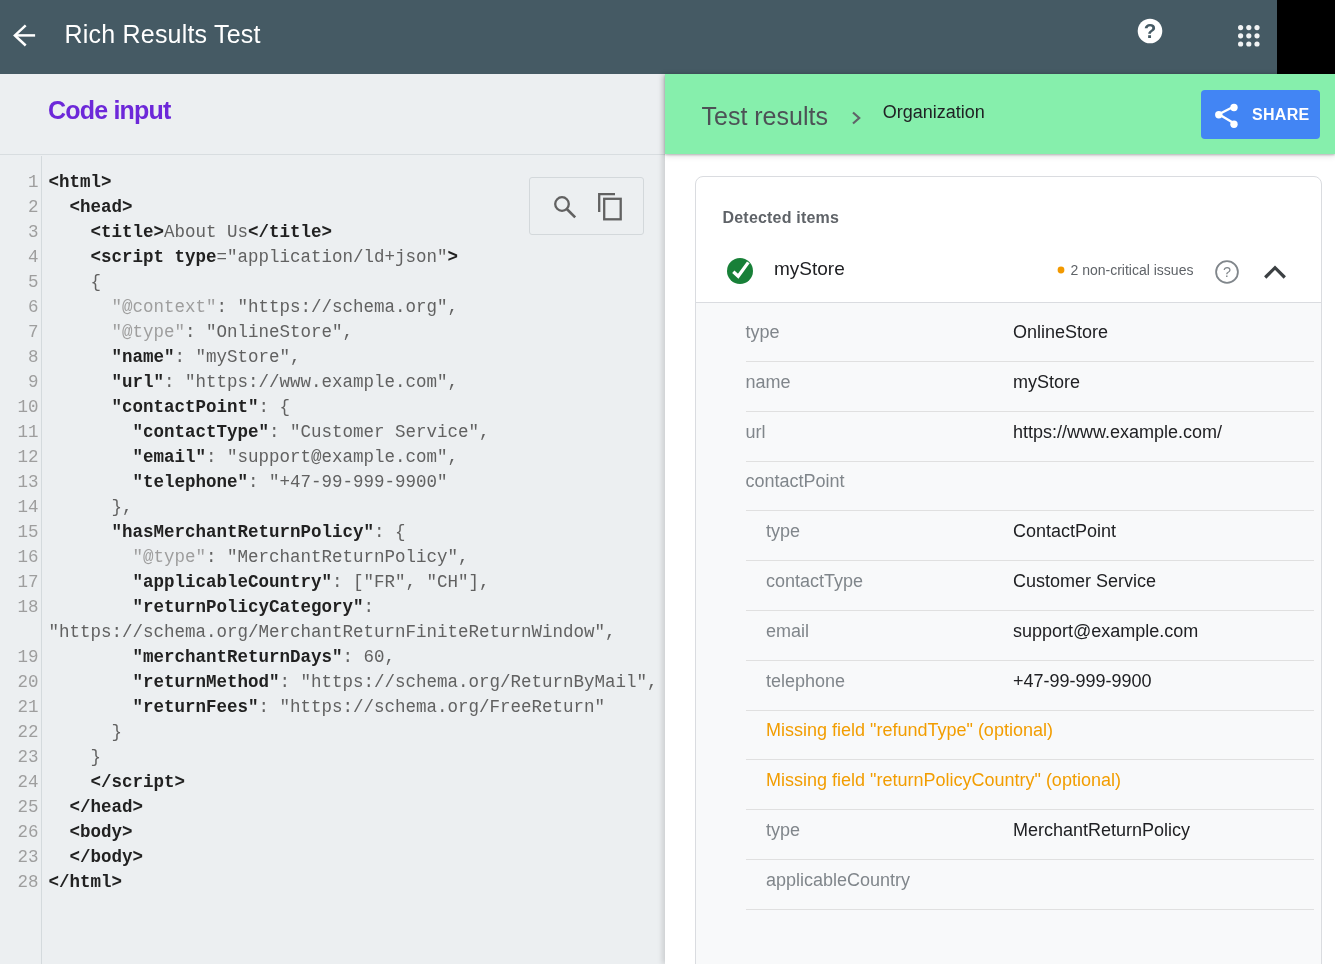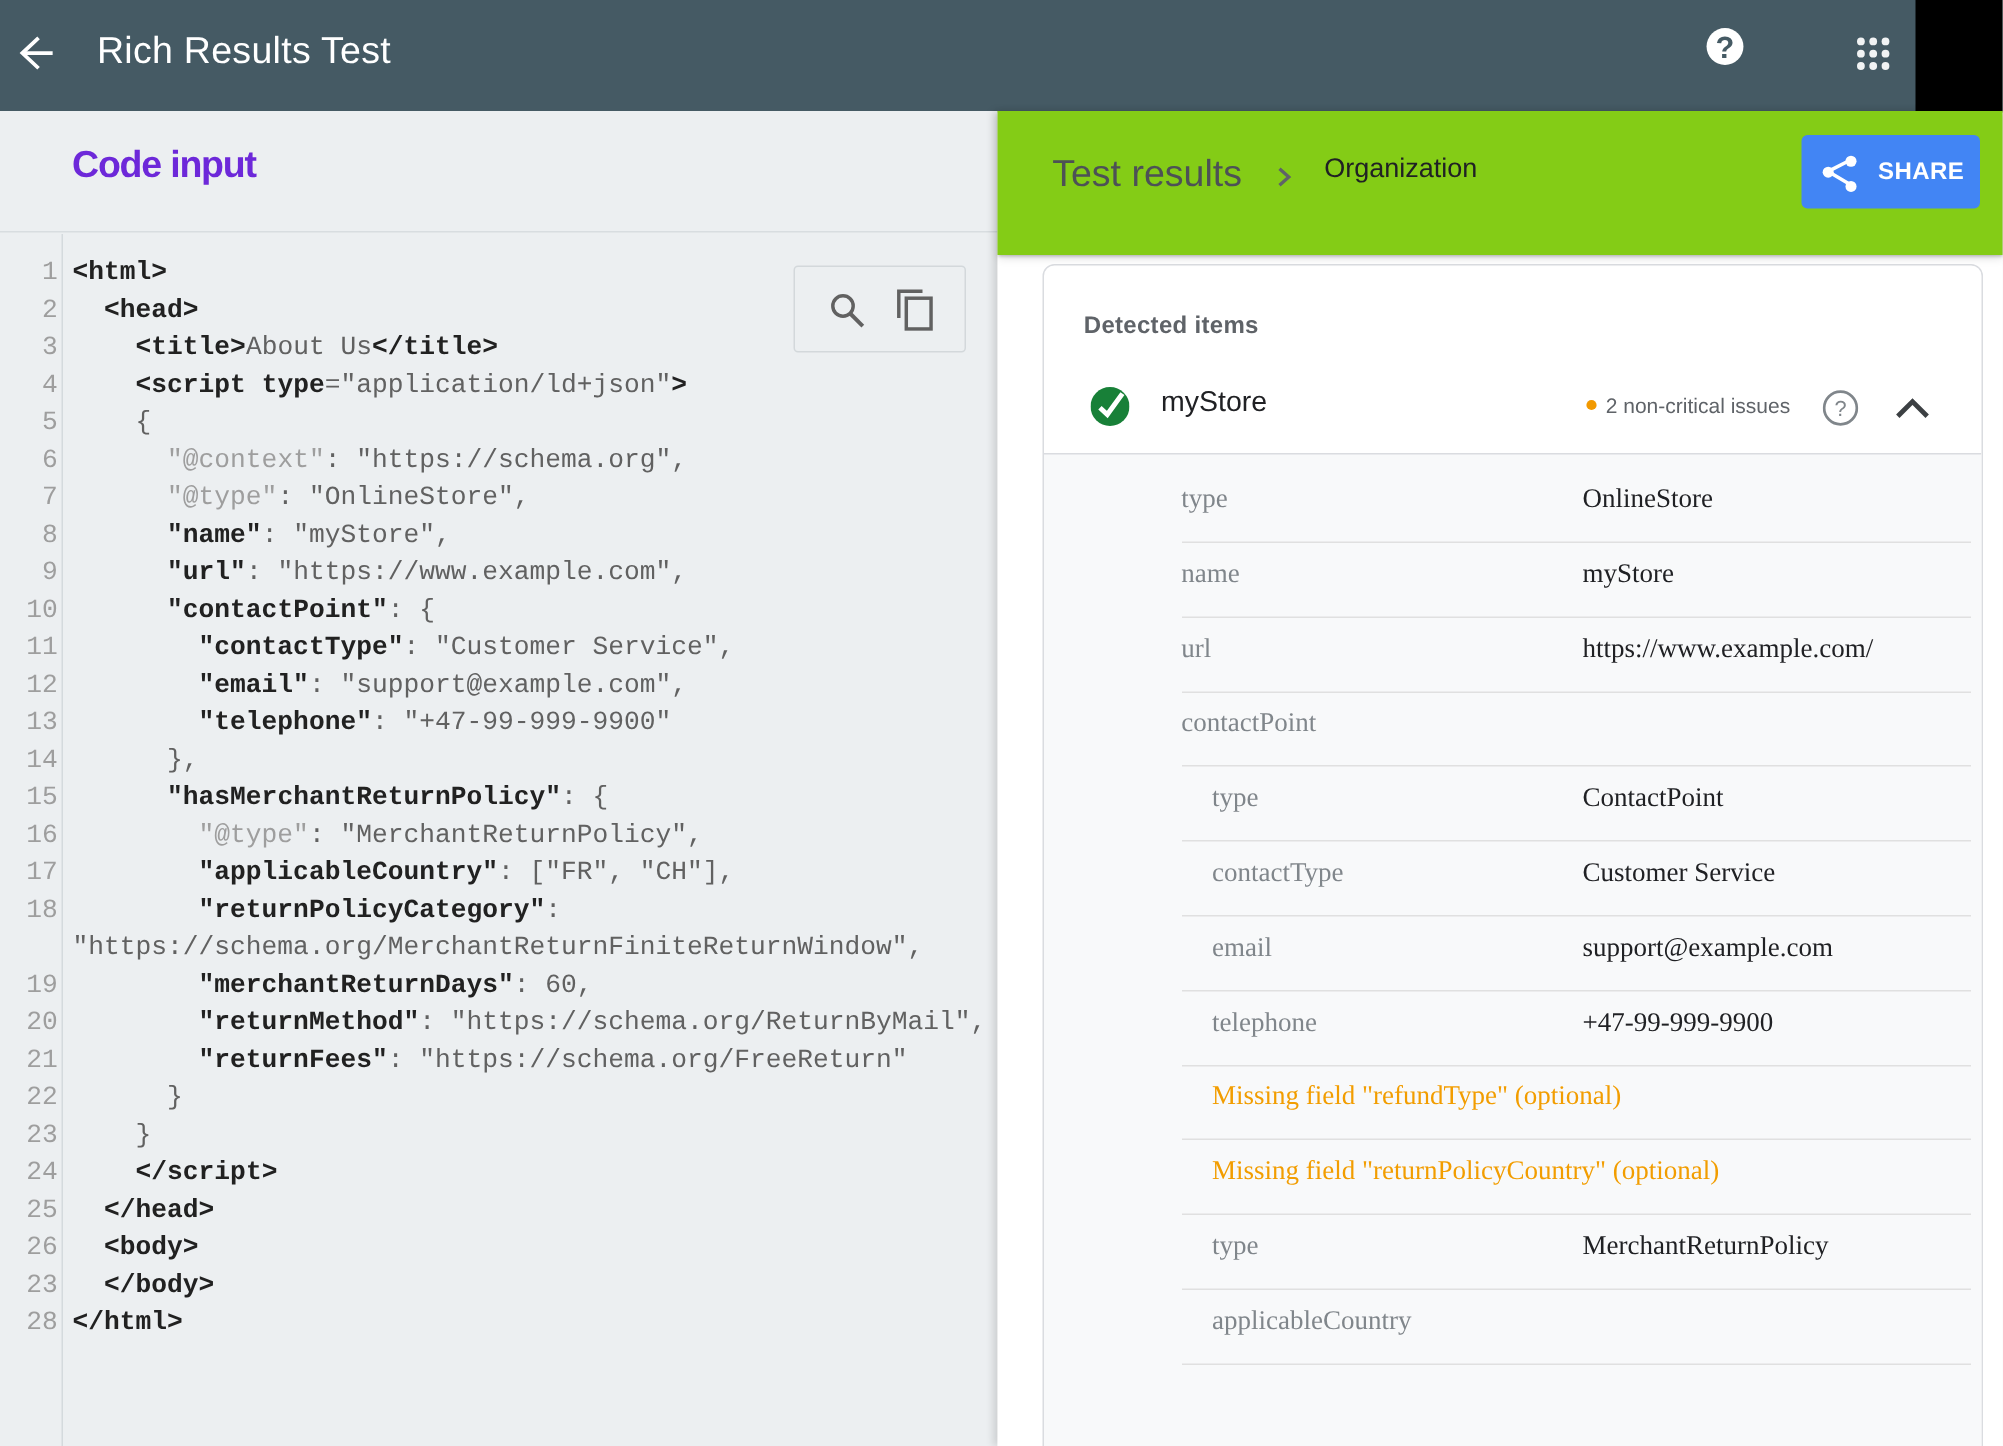--- a/index.html
+++ b/index.html
@@ -18,32 +18,32 @@
   #code { position:absolute; left:0; top:95.5px; width:700px; font-family:"Liberation Mono", monospace; font-size:17.5px; line-height:25px; color:#616161; }
   #code .cl { white-space:pre; }
   #code .ln { display:inline-block; width:38.5px; text-align:right; color:#9e9e9e; }
   #code .cd { margin-left:9.9px; }
   #code b { font-weight:bold; color:#212121; }
   #code .lt { color:#9e9e9e; }
   
   #codetools { position:absolute; left:529px; top:102.5px; width:115px; height:58.5px; border:1px solid #d3d8db; border-radius:3px; }
   
   #right { position:absolute; left:665px; top:74px; width:670px; height:890px; background:#fff; box-shadow:-3px 0 5px rgba(0,0,0,0.13); }
-  #crumbbar { position:absolute; left:0; top:0; width:670px; height:96px; background:#84cc16; box-shadow:0 1px 2px rgba(0,0,0,0.22), 0 2px 6px rgba(0,0,0,0.13); z-index:5; }
+  #crumbbar { position:absolute; left:0; top:0; width:670px; height:80px; background:#86efac; box-shadow:0 1px 2px rgba(0,0,0,0.22), 0 2px 6px rgba(0,0,0,0.13); z-index:5; }
   #crumbbar .c1 { position:absolute; left:36.5px; top:28.4px; font-size:25px; color:#4d5156; }
   #crumbbar .c2 { position:absolute; left:217.8px; top:28.4px; font-size:18px; color:#202124; }
   #sharebtn { position:absolute; left:536px; top:15.5px; width:119px; height:49.5px; background:#4285f4; border-radius:4px; }
   #sharebtn span { position:absolute; left:51px; top:16px; font-size:16px; font-weight:bold; letter-spacing:0.3px; color:#fff;text-align:center; }
   
   #card { position:absolute; left:29.5px; top:102px; width:627px; height:880px; background:#fff; border:1px solid #dadce0; border-radius:8px; overflow:hidden; z-index:1; }
   #card .dt { position:absolute; left:27px; top:32px; font-size:16px; font-weight:bold; letter-spacing:0.2px; color:#5f6368; }
   #mystore { position:absolute; left:78.5px; top:81.3px; font-size:19px; color:#202124; }
   #issues { position:absolute; left:375px; top:85px; font-size:14px; color:#5f6368; }
   #rows { position:absolute; left:0; top:125px; width:625px; height:760px; background:#f8f9fa; border-top:1px solid #dadce0; padding-top:9.3px; }
-  .row { margin-left:92px; margin-right:7px; height:49.8px; border-bottom:1px solid #e0e0e0; position:relative; font-size:18px;font-family:Liberation Serif, serif; }
+  .row { margin-left:50px; margin-right:7px; height:49.8px; border-bottom:1px solid #e0e0e0; position:relative; font-size:18px; }
   .row .k { position:absolute; left:0; top:9.8px; color:#80868b; }
   .row .k2 { position:absolute; left:20.5px; top:9.8px; color:#80868b; }
   .row .v { position:absolute; left:267.5px; top:9.8px; color:#202124; }
   .row .w { position:absolute; left:20.5px; top:9.8px; color:#f29d00; }
   .row.last { border-bottom:none; }
 </style>
 </head>
 <body>
 
 <div id="appbar">

